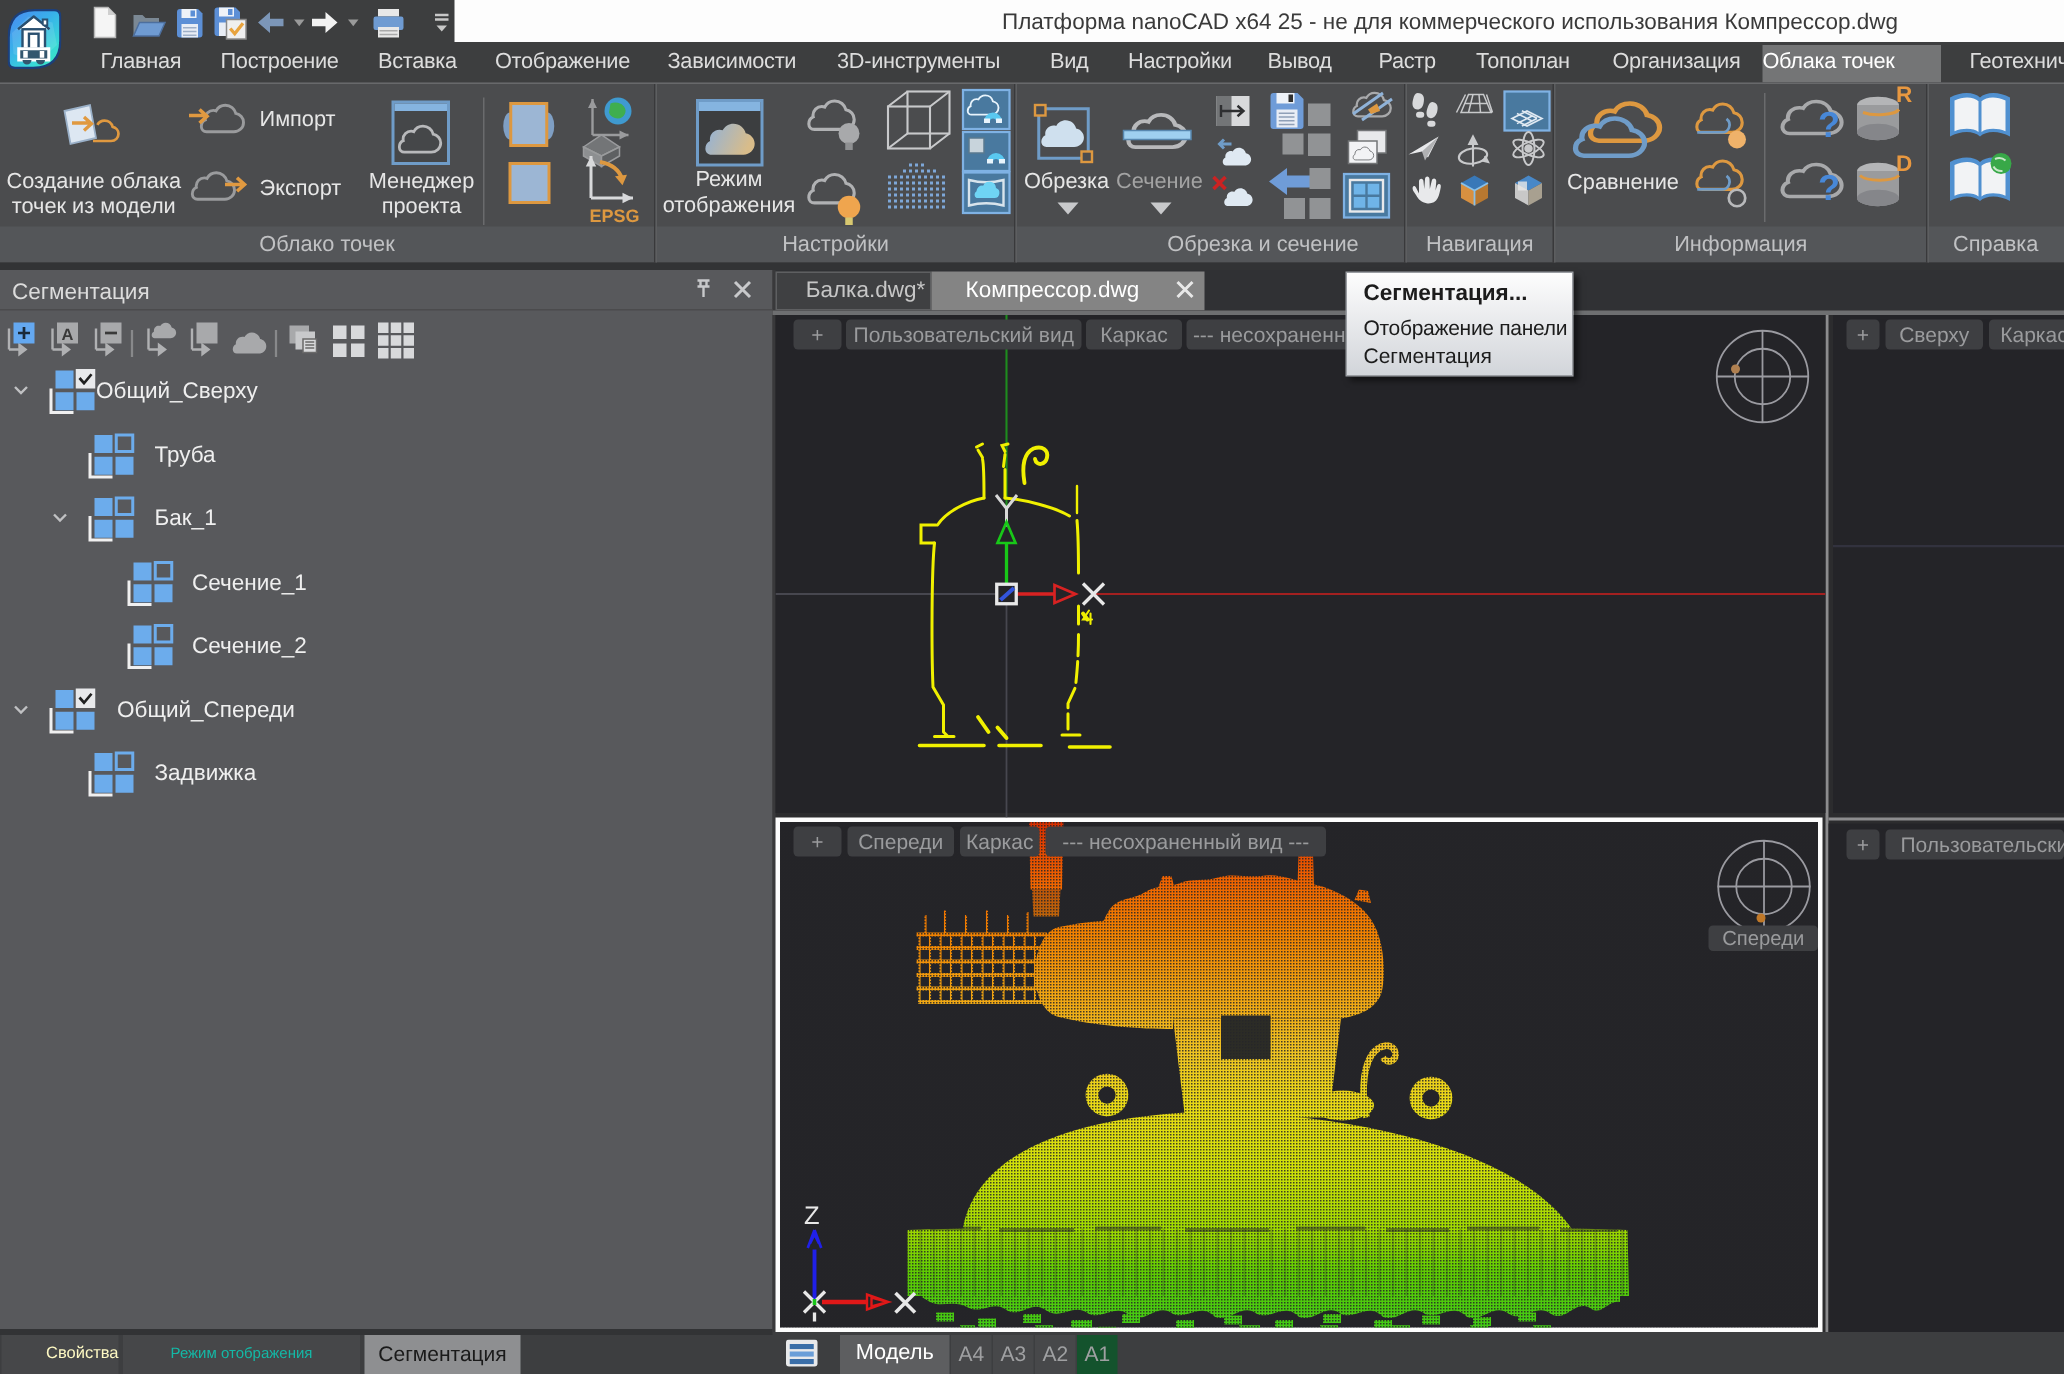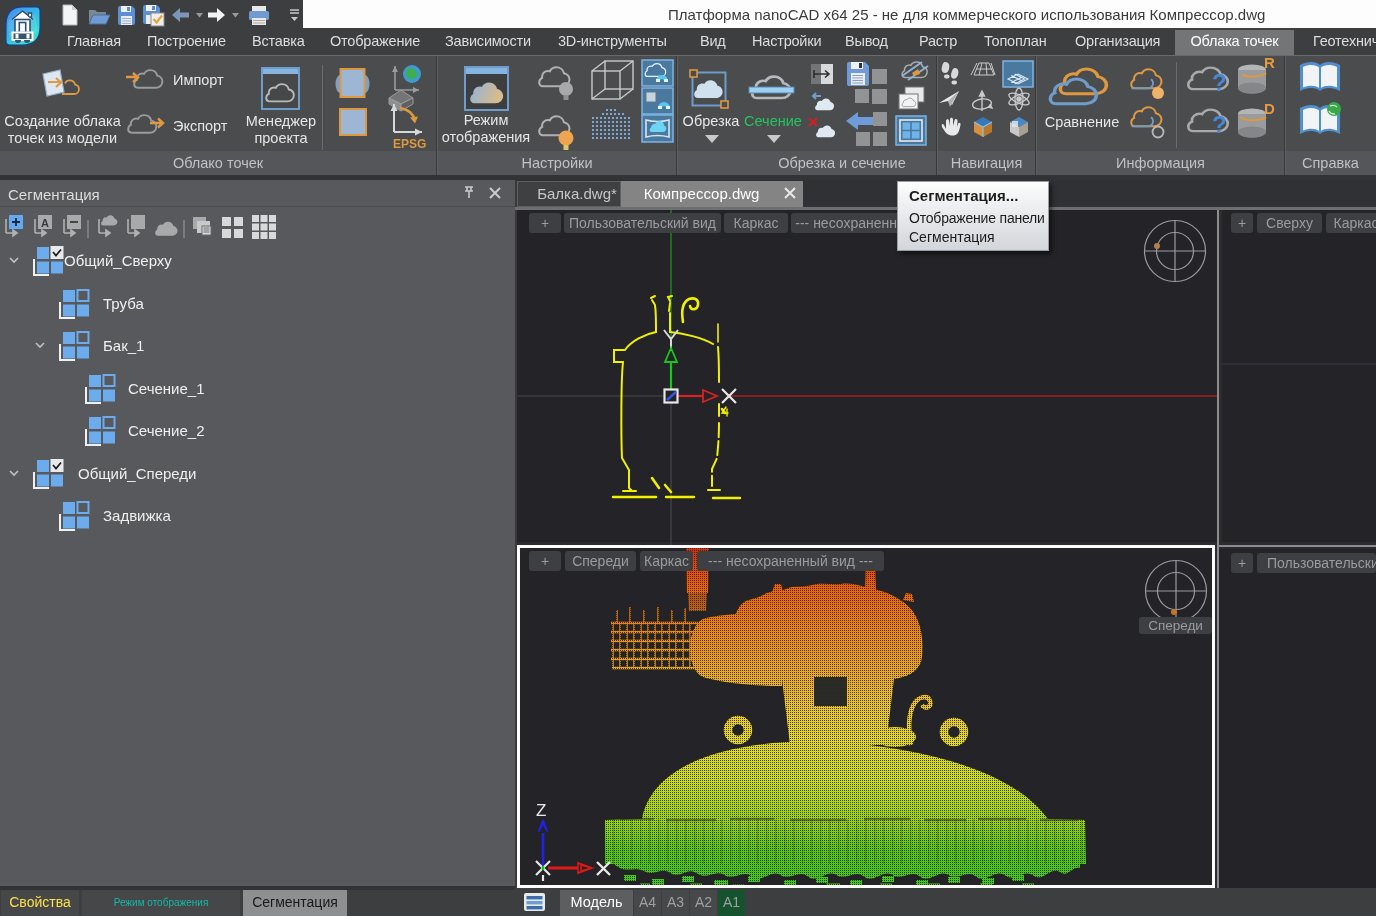--- a/index.html
+++ b/index.html
@@ -99,21 +99,21 @@
 <span class="abs" style="left:252px">Вставка</span>
 <span class="abs" style="left:330px">Отображение</span>
 <span class="abs" style="left:445px">Зависимости</span>
 <span class="abs" style="left:558px">3D-инструменты</span>
 <span class="abs" style="left:700px">Вид</span>
 <span class="abs" style="left:752px">Настройки</span>
 <span class="abs" style="left:845px">Вывод</span>
 <span class="abs" style="left:919px">Растр</span>
 <span class="abs" style="left:984px">Топоплан</span>
 <span class="abs" style="left:1075px">Организация</span>
-<span class="abs" style="left:1175px;width:119px;text-align:center;color:#ffffff">Облака точек</span>
+<span class="abs" style="left:1175px;width:119px;text-align:left;color:#ffffff">Облака точек</span>
 <span class="abs" style="left:1313px">Геотехнич</span>
 </div>
 
 <div class="abs" style="left:0;top:55px;width:1376px;height:120px;background:#4b4c4e;border-top:1px solid #68696b"></div>
 <div class="abs" style="left:0;top:151px;width:1376px;height:24px;background:#545659"></div>
 <div class="abs" style="left:0;top:175px;width:1376px;height:5px;background:#323335"></div>
 <div id="riblabels" style="position:absolute;top:155px;left:0;width:1376px;font-size:14.5px;color:#c0c1c3">
 <span class="abs" style="left:0;width:436px;text-align:center">Облако точек</span>
 <span class="abs" style="left:437px;width:240px;text-align:center">Настройки</span>
 <span class="abs" style="left:712px;width:260px;text-align:center">Обрезка и сечение</span>
@@ -431,21 +431,21 @@
  <path d="M30,1 a6,5 0 0 1 7,1 M29,6 a6,5 0 0 0 6,3" stroke="#c8e8c8" stroke-width="1.4" fill="none"></path>
 </g>
 </svg>
 
 <div class="abs" style="left:0;top:113px;width:125px;text-align:center;font-size:14.5px;color:#e6e6e6;line-height:16.5px">Создание облака<br>точек из модели</div>
 <div class="abs" style="left:173px;top:72px;font-size:14.5px;color:#e6e6e6">Импорт</div>
 <div class="abs" style="left:173px;top:118px;font-size:14.5px;color:#e6e6e6">Экспорт</div>
 <div class="abs" style="left:236px;top:113px;width:90px;text-align:center;font-size:14.5px;color:#e6e6e6;line-height:16.5px">Менеджер<br>проекта</div>
 <div class="abs" style="left:430px;top:112px;width:112px;text-align:center;font-size:14.5px;color:#e6e6e6;line-height:17px">Режим<br>отображения</div>
 <div class="abs" style="left:682px;top:113px;width:58px;text-align:center;font-size:14.5px;color:#e6e6e6">Обрезка</div>
-<div class="abs" style="left:744px;top:113px;width:58px;text-align:center;font-size:14.5px;color:#22c55e">Сечение</div>
+<div class="abs" style="left:744px;top:113px;width:58px;text-align:center;font-size:14.5px;color:#a3a3a3">Сечение</div>
 <svg class="abs" style="left:703px;top:133px" width="20" height="12">
       <path d="M2,2 h14 l-7,8 Z" fill="#c8c9cb"></path>
     </svg>
 <svg class="abs" style="left:765px;top:133px" width="20" height="12">
       <path d="M2,2 h14 l-7,8 Z" fill="#c8c9cb"></path>
     </svg>
 <div class="abs" style="left:1040px;top:114px;width:84px;text-align:center;font-size:14.5px;color:#e6e6e6">Сравнение</div>
 </div>
 
 <div class="abs" style="left:0;top:180px;width:515px;height:736px;background:#58595c"></div>
@@ -563,21 +563,21 @@
 <div class="abs" style="left:64px;top:252px;font-size:15px;color:#efefef">Общий_Сверху</div>
 <div class="abs" style="left:103px;top:295px;font-size:15px;color:#efefef">Труба</div>
 <div class="abs" style="left:103px;top:337px;font-size:15px;color:#efefef">Бак_1</div>
 <div class="abs" style="left:128px;top:380px;font-size:15px;color:#efefef">Сечение_1</div>
 <div class="abs" style="left:128px;top:422px;font-size:15px;color:#efefef">Сечение_2</div>
 <div class="abs" style="left:78px;top:465px;font-size:15px;color:#efefef">Общий_Спереди</div>
 <div class="abs" style="left:103px;top:507px;font-size:15px;color:#efefef">Задвижка</div>
 </div>
 <div id="paneltabs" style="position:absolute;z-index:8;left:0;top:0">
 <div class="abs" style="left:0;top:886px;width:515px;height:4px;background:#323335"></div>
-<div class="abs" style="left:1px;top:890px;width:78px;height:26px;background:#464749;color:#fde047;font-size:14px;line-height:25px;text-align:center">Свойства</div>
+<div class="abs" style="left:1px;top:890px;width:78px;height:26px;background:#464749;color:#fef9c3;font-size:11px;line-height:25px;text-align:right">Свойства</div>
 <div class="abs" style="left:82px;top:890px;width:158px;height:26px;background:#464749;color:#14b8a6;font-size:10px;line-height:25px;text-align:center">Режим отображения</div>
 <div class="abs" style="left:243px;top:890px;width:104px;height:26px;background:#8e8f91;color:#1a1a1a;font-size:14px;line-height:25px;text-align:center">Сегментация</div>
 </div>
 
 <div class="abs" style="left:517px;top:180px;width:859px;height:27px;background:#303134"></div>
 <div class="abs" style="left:517px;top:181px;width:104px;height:26px;background:#3f4042;border:1px solid #5e5f61;color:#c6c6c6;font-size:15px;line-height:24px;text-align:center;text-indent:16px">Балка.dwg*</div>
 <div class="abs" style="left:621px;top:181px;width:182px;height:26px;background:#848484;color:#ffffff;font-size:15px;line-height:25px;text-align:center">Компрессор.dwg&nbsp;&nbsp;&nbsp;&nbsp;&nbsp;</div>
 <svg class="abs" style="left:783px;top:186px" width="15" height="15">
     <path d="M2,2 L12,12 M12,2 L2,12" stroke="#e8e8e8" stroke-width="2"></path>
   </svg>

